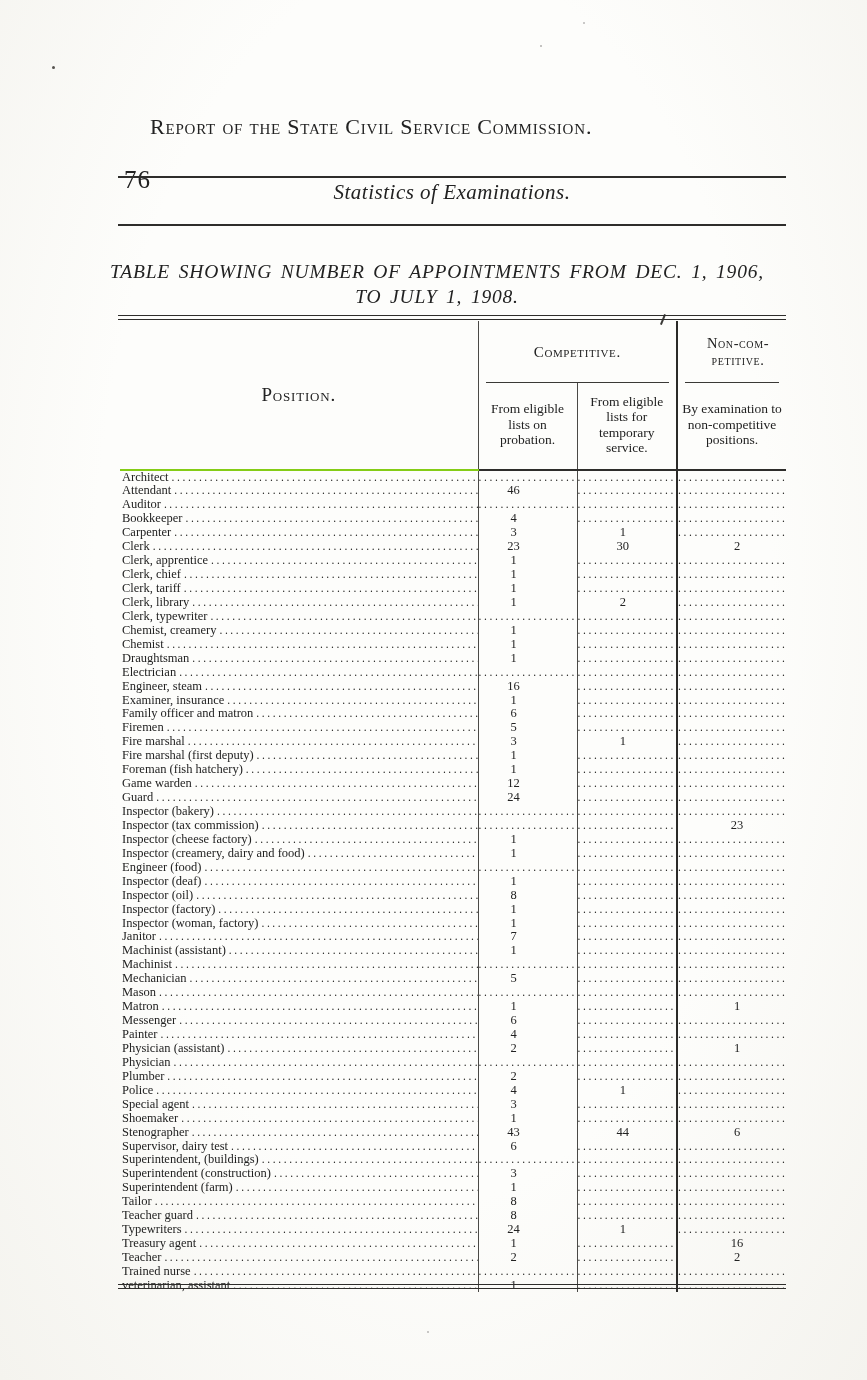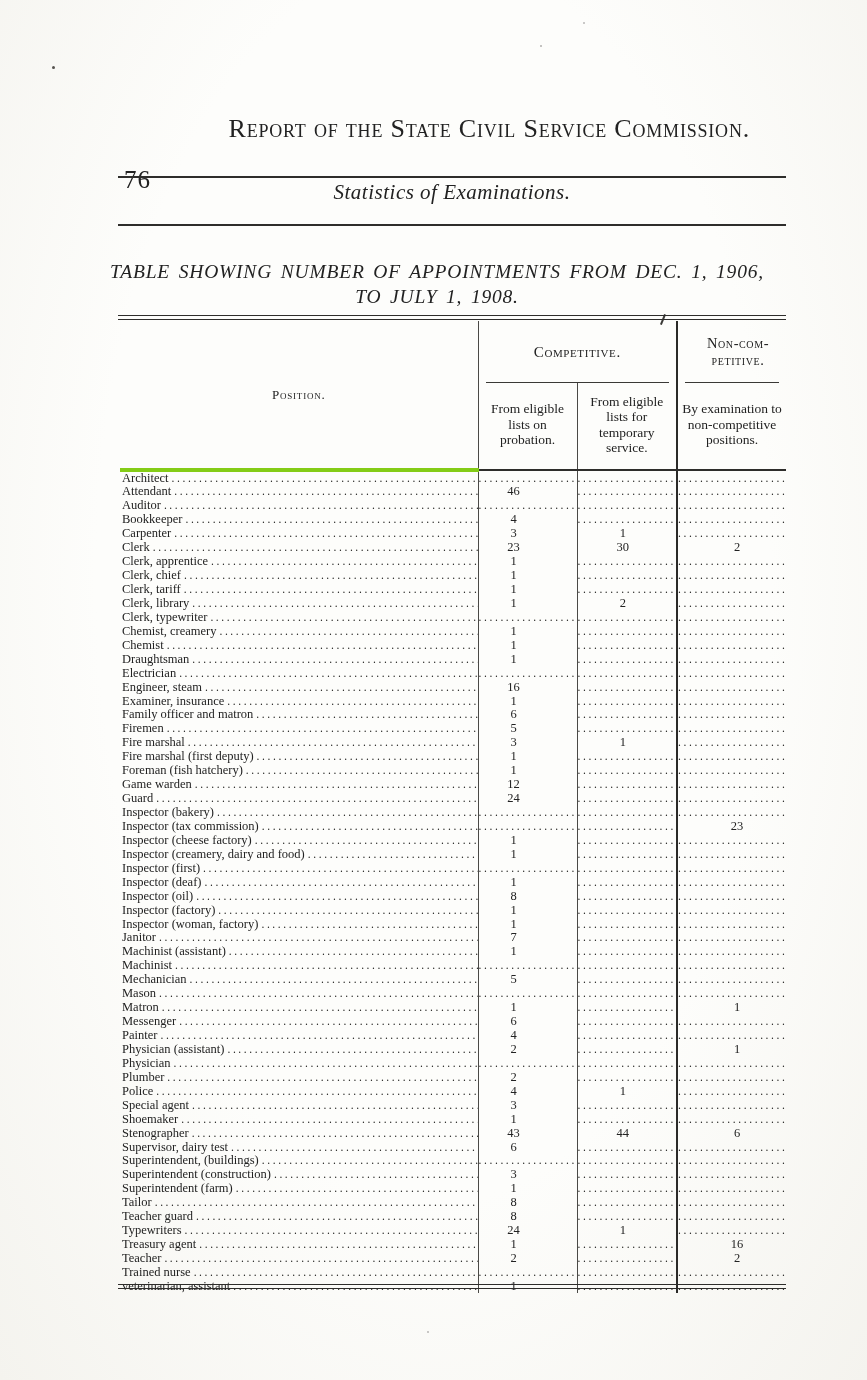--- a/index.html
+++ b/index.html
@@ -10,23 +10,23 @@
     font-family: "Liberation Serif", "DejaVu Serif", serif;
     color: #222;
     overflow: hidden;
   }
   .page-number {
     position: absolute; left: 124px; top: 118px;
     font-size: 25px; letter-spacing: 1px; margin-top: 48px;
   }
   .running-header {
     position: absolute; left: 150px; top: 114px; width: 600px;
-    text-align: right;
+    text-align: left;
     font-variant: small-caps;
-    font-size: 26px; letter-spacing: 0.8px;
+    font-size: 22px; letter-spacing: 0.8px;
     white-space: nowrap;
   }
   .hrule {
     position: absolute; left: 118px; width: 668px; height: 2px;
     background: #2e2d2b;
   }
   .rule-a { top: 176px; }
   .rule-b { top: 224px; }
   .section-title {
     position: absolute; left: 120px; top: 180px; width: 664px;
@@ -57,23 +57,23 @@
     table-layout: fixed;
   }
   col.c-pos { width: 358px; }
   col.c-1 { width: 99px; }
   col.c-2 { width: 100px; }
   col.c-3 { width: 109px; }
 
   th { font-weight: normal; padding: 0; }
   .pos-head {
     font-variant: small-caps;
-    font-size: 13px; letter-spacing: 0.8px;
+    font-size: 19px; letter-spacing: 0.8px;
     vertical-align: middle;
-    border-bottom: 4px solid #84cc16;
+    border-bottom: 2px solid #84cc16;
   }
   th.group {
     position: relative;
     height: 62px;
     font-variant: small-caps;
     font-size: 15px; letter-spacing: 0.6px;
     text-align: center; vertical-align: middle;
   }
   th.group .grule {
     position: absolute; bottom: 0; left: 7px; right: 7px;
@@ -485,21 +485,21 @@
               <span class="pdots"></span>
             </div>
           </td>
           <td class="val c1cell vl num">1</td>
           <td class="val c2cell vl empty"></td>
           <td class="val c3cell vlh empty"></td>
         </tr>
         <tr>
           <td class="pos">
             <div class="poscell">
-              <span class="plabel">Inspector (first)</span>
+              <span class="plabel">Engineer (food)</span>
               <span class="pdots"></span>
             </div>
           </td>
           <td class="val c1cell vl empty"></td>
           <td class="val c2cell vl empty"></td>
           <td class="val c3cell vlh empty"></td>
         </tr>
         <tr>
           <td class="pos">
             <div class="poscell">

